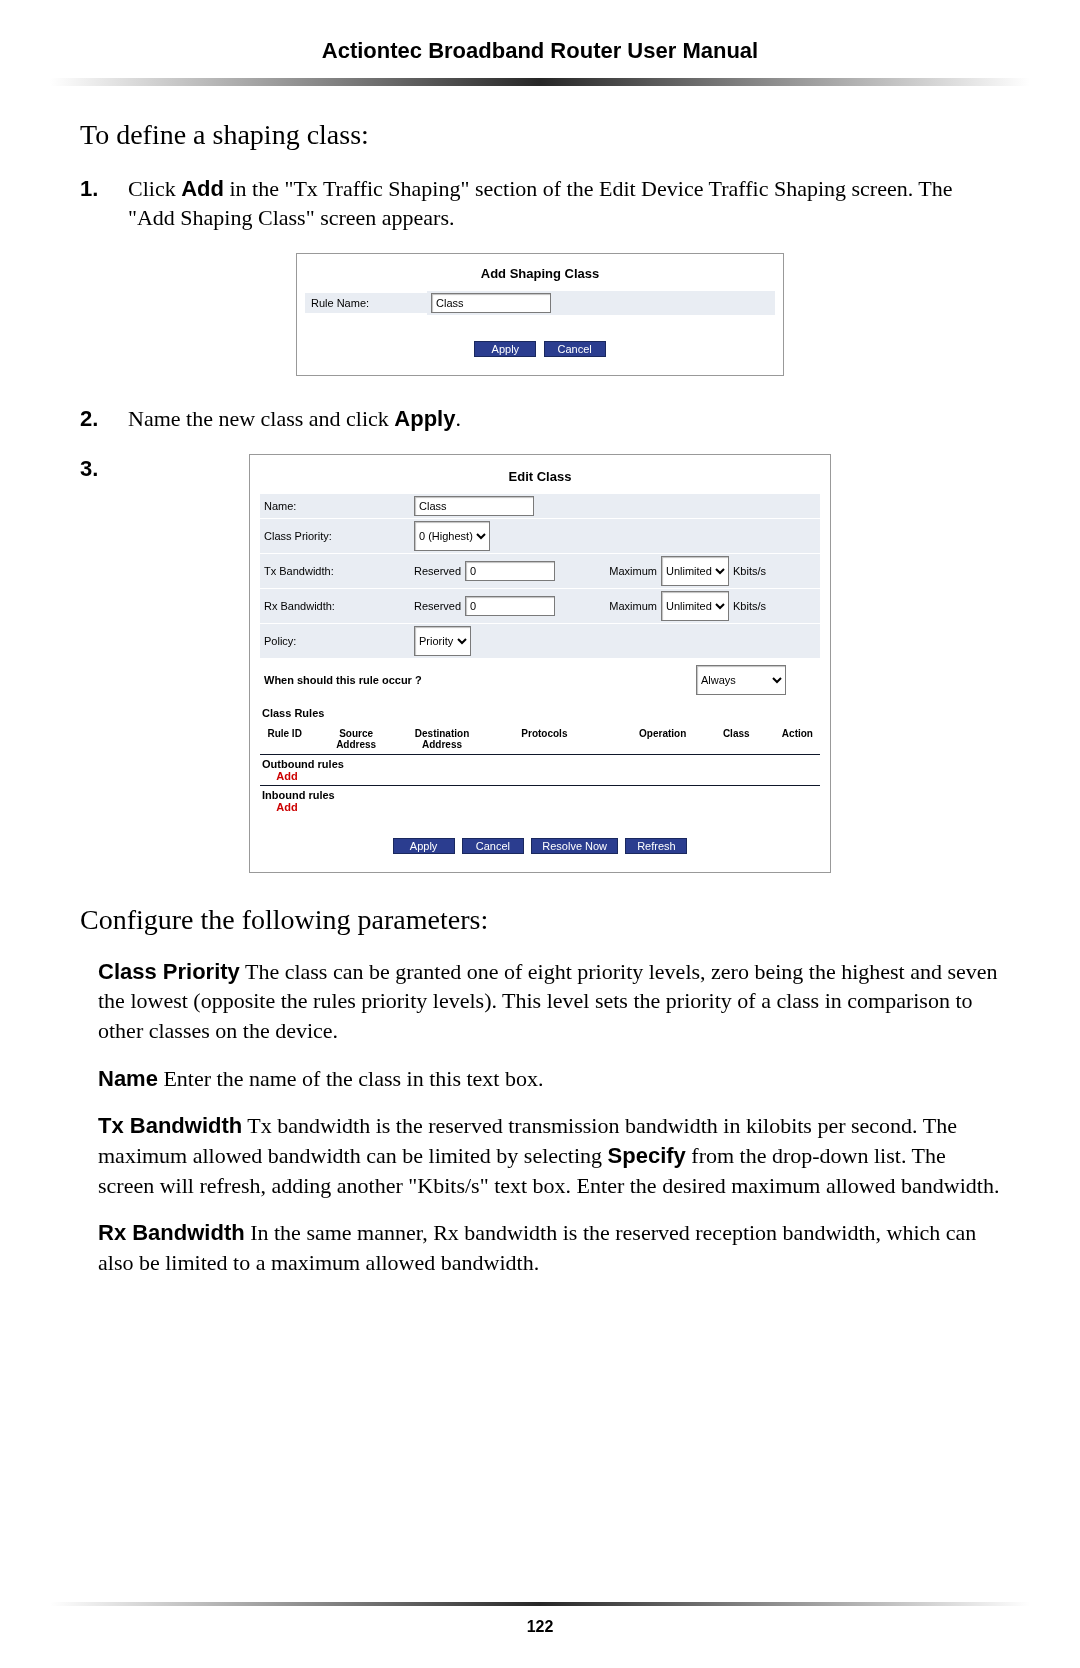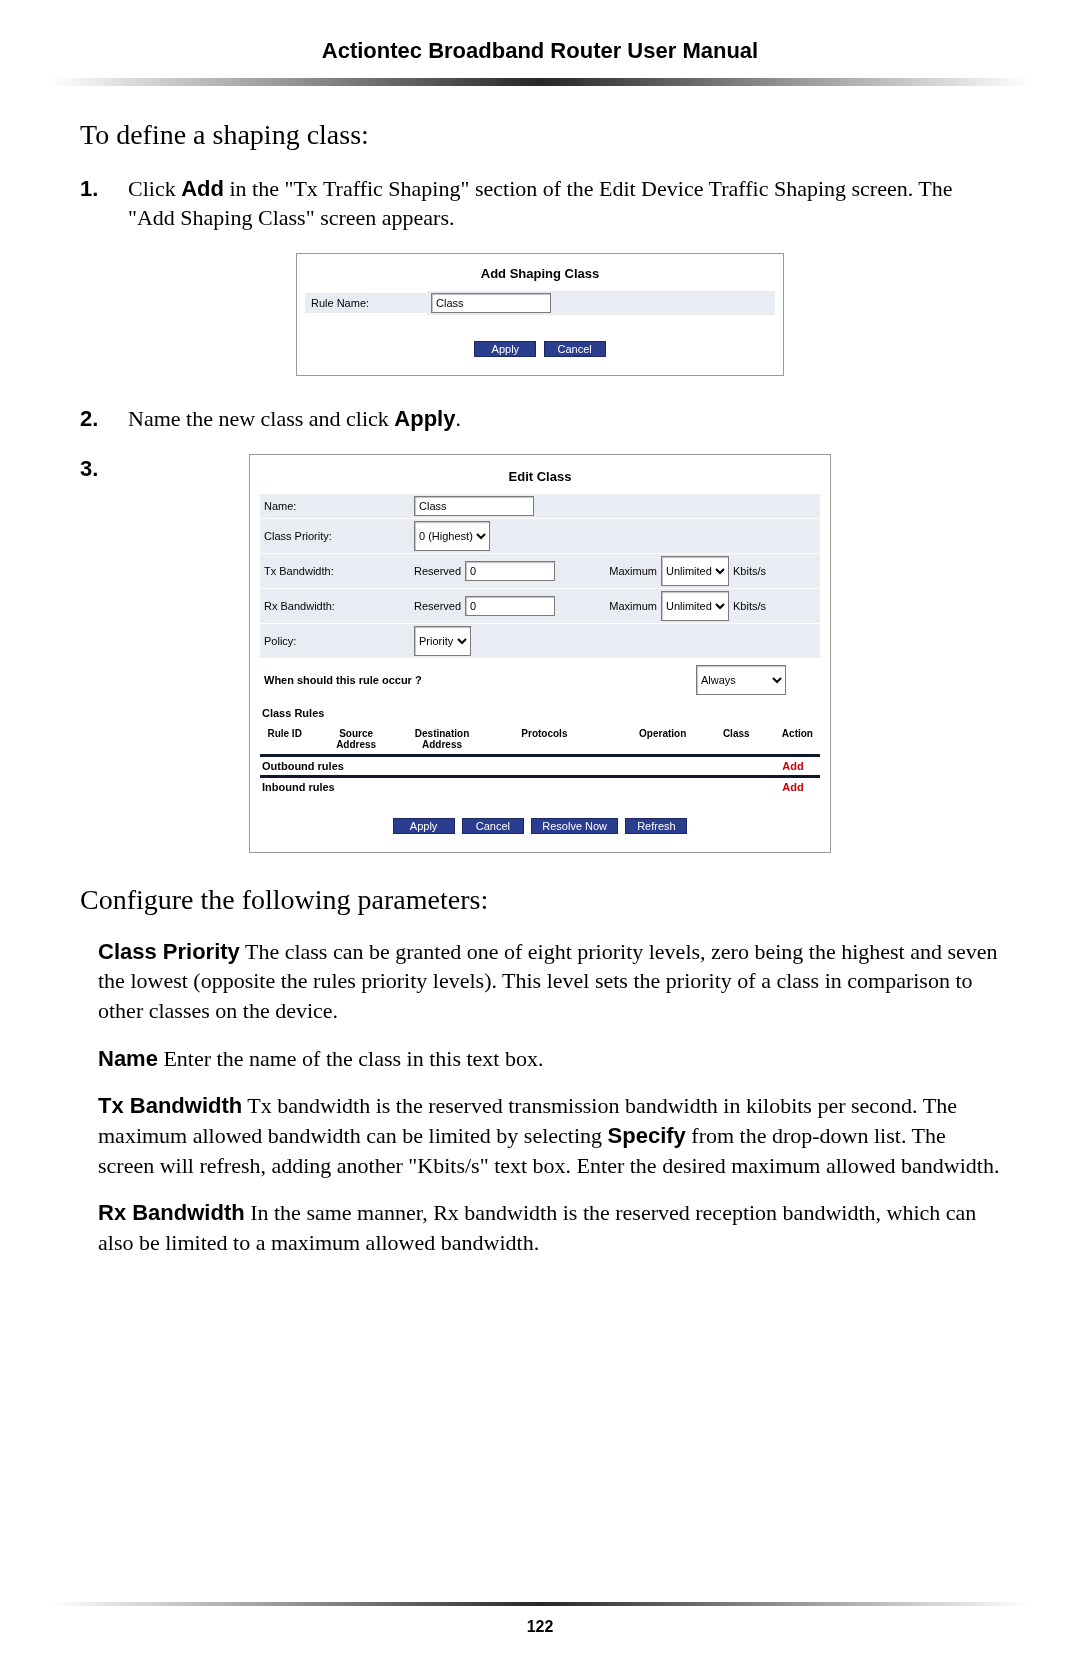--- a/index.html
+++ b/index.html
@@ -160,21 +160,22 @@
   .col-src { width: 70px; }
   .col-dst { width: 90px; }
   .col-proto { width: 110px; }
   .col-op { width: 80px; }
   .col-status { width: 50px; }
   .col-action { width: 50px; }
   .rules-row {
     display: flex;
     font-size: 11px;
     padding: 3px 2px;
-    border-top: 3px solid #0f172a;
+    border-top: 1px solid #0f172a;
+    flex-direction: column;
   }
   .rules-row .cat { flex: 1; font-weight: bold; }
   .add-link { color: #c00; font-weight: bold; width: 50px; text-align: center; font-size: 11px;}
 
   
   .param-block {
     margin: 18px 0 18px 18px;
     font-size: 22px;
     line-height: 1.35;
   }

